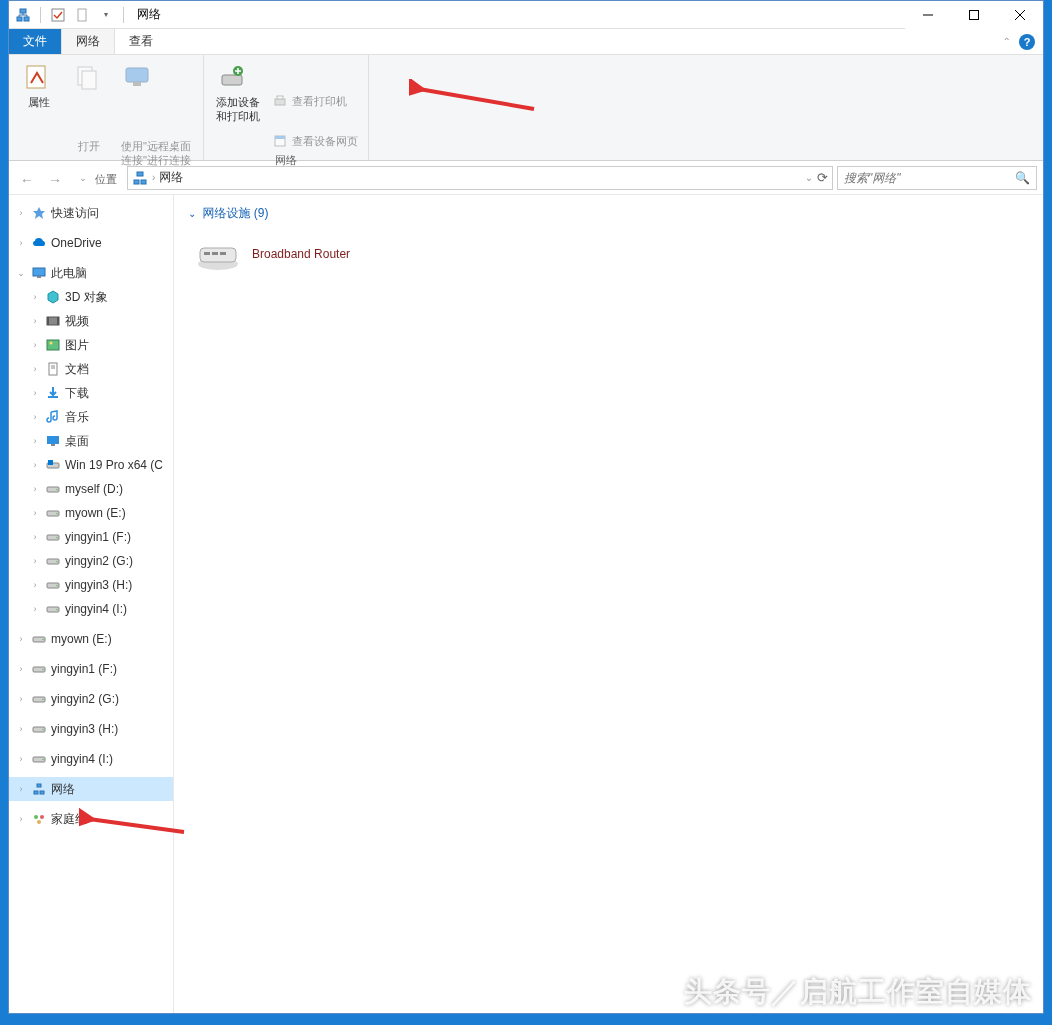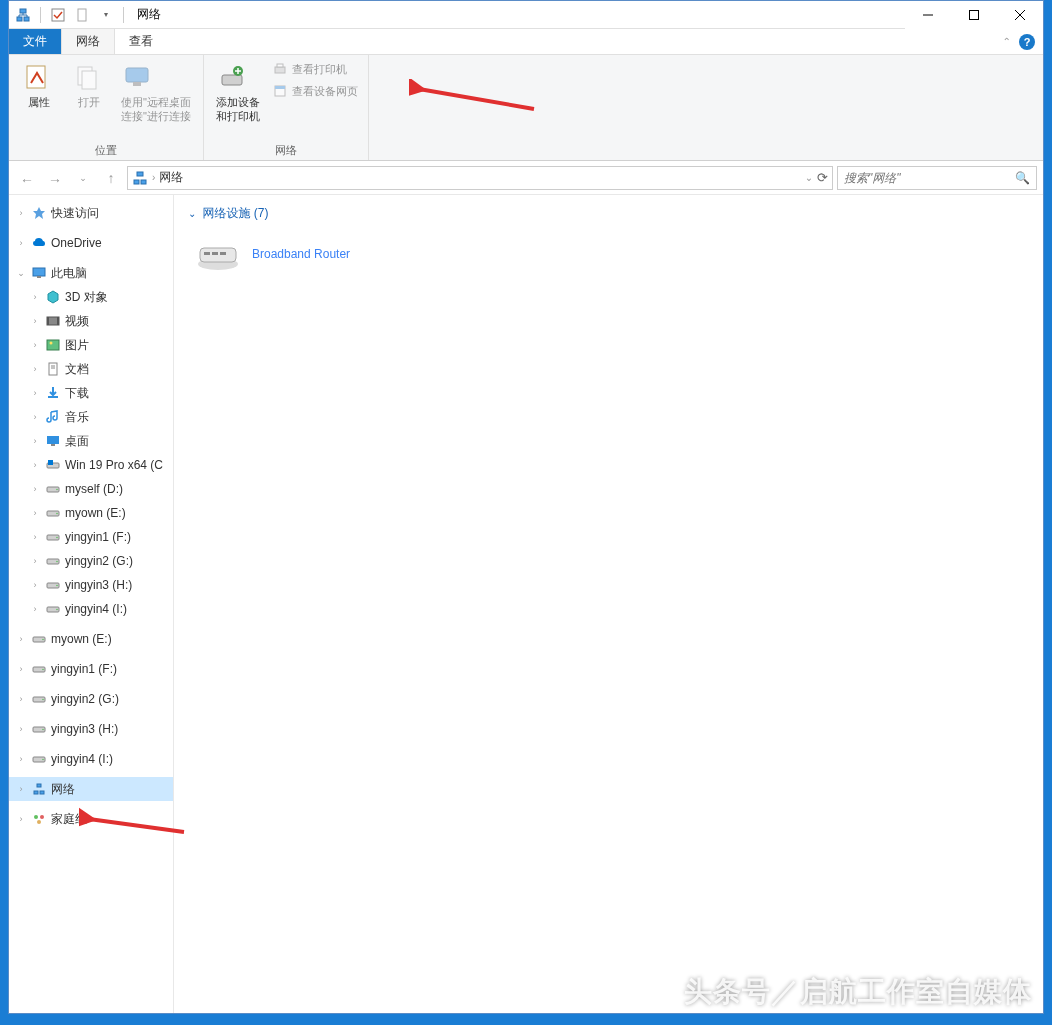--- a/index.html
+++ b/index.html
@@ -19,24 +19,24 @@
 .tab.active { background: #f5f5f5; border-left: 1px solid #e0e0e0; border-right: 1px solid #e0e0e0; }
 .tabbar-right { margin-left: auto; display: flex; align-items: center; padding-right: 8px; gap: 8px; }
 .help-icon { width: 16px; height: 16px; border-radius: 50%; background: #1979ca; color: #fff; display: flex; align-items: center; justify-content: center; font-size: 11px; font-weight: bold; }
 .chevron-up { color: #999; font-size: 10px; }
 
 .ribbon { height: 106px; background: #f5f6f7; display: flex; border-bottom: 1px solid #d0d0d0; }
 .ribbon-group { display: flex; flex-direction: column; border-right: 1px solid #e0e0e0; padding: 4px 6px 2px; }
 .ribbon-group-content { flex: 1; display: flex; align-items: flex-start; gap: 2px; }
 .ribbon-group-label { text-align: center; font-size: 11px; color: #666; padding-top: 2px; }
 .ribbon-btn { display: flex; flex-direction: column; padding: 2px 6px; cursor: pointer; min-width: 48px; }
-.ribbon-btn.disabled { opacity: 0.5; cursor: default; }
+.ribbon-btn.disabled { opacity: 0.5; cursor: default; gap: 44px; }
 .ribbon-btn-icon { width: 32px; height: 32px; display: flex; align-items: center; justify-content: center; margin-bottom: 2px; }
 .ribbon-btn-label { font-size: 11px; text-align: center; line-height: 1.3; color: #333; }
-.ribbon-small-btns { display: flex; flex-direction: column; gap: 2px; }
+.ribbon-small-btns { display: flex; flex-direction: column; gap: 20px; margin-top: 32px; }
 .ribbon-small-btn { display: flex; align-items: center; gap: 4px; padding: 2px 4px; cursor: pointer; font-size: 11px; color: #333; }
 .ribbon-small-icon { width: 16px; height: 16px; display: flex; align-items: center; justify-content: center; }
 
 .navbar { height: 34px; display: flex; align-items: center; padding: 0 6px; gap: 4px; border-bottom: 1px solid #e8e8e8; }
 .nav-arrow { width: 24px; height: 24px; display: flex; align-items: center; justify-content: center; color: #999; cursor: pointer; font-size: 14px; }
 .addr-bar { flex: 1; height: 24px; border: 1px solid #ccc; display: flex; align-items: center; padding: 0 4px; gap: 4px; background: #fff; }
 .addr-icon { width: 16px; height: 16px; }
 .addr-sep { color: #999; font-size: 10px; }
 .addr-text { font-size: 12px; color: #333; }
 .addr-right { margin-left: auto; display: flex; align-items: center; gap: 4px; }
@@ -51,21 +51,21 @@
 .tree-expand { width: 12px; color: #999; font-size: 9px; text-align: center; flex-shrink: 0; }
 .tree-indent { display: inline-block; flex-shrink: 0; }
 .tree-icon { width: 16px; height: 16px; margin: 0 4px; flex-shrink: 0; display: flex; align-items: center; justify-content: center; }
 .tree-label { overflow: hidden; text-overflow: ellipsis; }
 
 .content-pane { flex: 1; overflow: auto; padding: 10px 14px; position: relative; }
 .group-header { display: flex; align-items: center; gap: 6px; font-size: 12px; color: #1863b5; margin-bottom: 8px; cursor: pointer; }
 .group-chevron { font-size: 10px; }
 .device-item { display: flex; align-items: center; gap: 10px; padding: 6px; width: 280px; cursor: pointer; }
 .device-icon { width: 48px; height: 36px; }
-.device-label { font-size: 12px; color: #3b82f6; }
+.device-label { font-size: 12px; color: #7f1d1d; }
 
 .statusbar { height: 24px; border-top: 1px solid #e8e8e8; display: flex; align-items: center; padding: 0 10px; font-size: 12px; color: #555; }
 .statusbar-right { margin-left: auto; display: flex; gap: 2px; }
 .view-btn { width: 22px; height: 18px; border: 1px solid #ccc; display: flex; align-items: center; justify-content: center; font-size: 9px; color: #666; cursor: pointer; }
 
 .red-arrow { position: absolute; pointer-events: none; }
 .watermark { position: absolute; bottom: 14px; right: 20px; color: rgba(255,255,255,0.85); font-size: 28px; font-weight: bold; text-shadow: 0 0 4px rgba(0,0,0,0.4); pointer-events: none; letter-spacing: 1px; }
 </style>
 </head>
 <body>
@@ -501,21 +501,21 @@
               <circle cx="10" cy="5" r="2" fill="#e06060"></circle>
               <circle cx="7" cy="10" r="2" fill="#e0b060"></circle>
             </svg>
           </span>
           <span class="tree-label">家庭组</span>
         </div>
       </div>
     <div class="content-pane">
       <div class="group-header">
         <span class="group-chevron">⌄</span>
-        <span>网络设施 (7)</span>
+        <span>网络设施 (9)</span>
       </div>
       <div class="device-item">
         <div class="device-icon">
           <svg width="48" height="36" viewBox="0 0 48 36">
               <ellipse cx="24" cy="28" rx="20" ry="6" fill="#ddd"></ellipse>
               <rect x="6" y="12" width="36" height="14" rx="4" fill="#e8e8e8" stroke="#aaa"></rect>
               <rect x="10" y="16" width="6" height="3" fill="#888"></rect>
               <rect x="18" y="16" width="6" height="3" fill="#888"></rect>
               <rect x="26" y="16" width="6" height="3" fill="#888"></rect>
             </svg>

